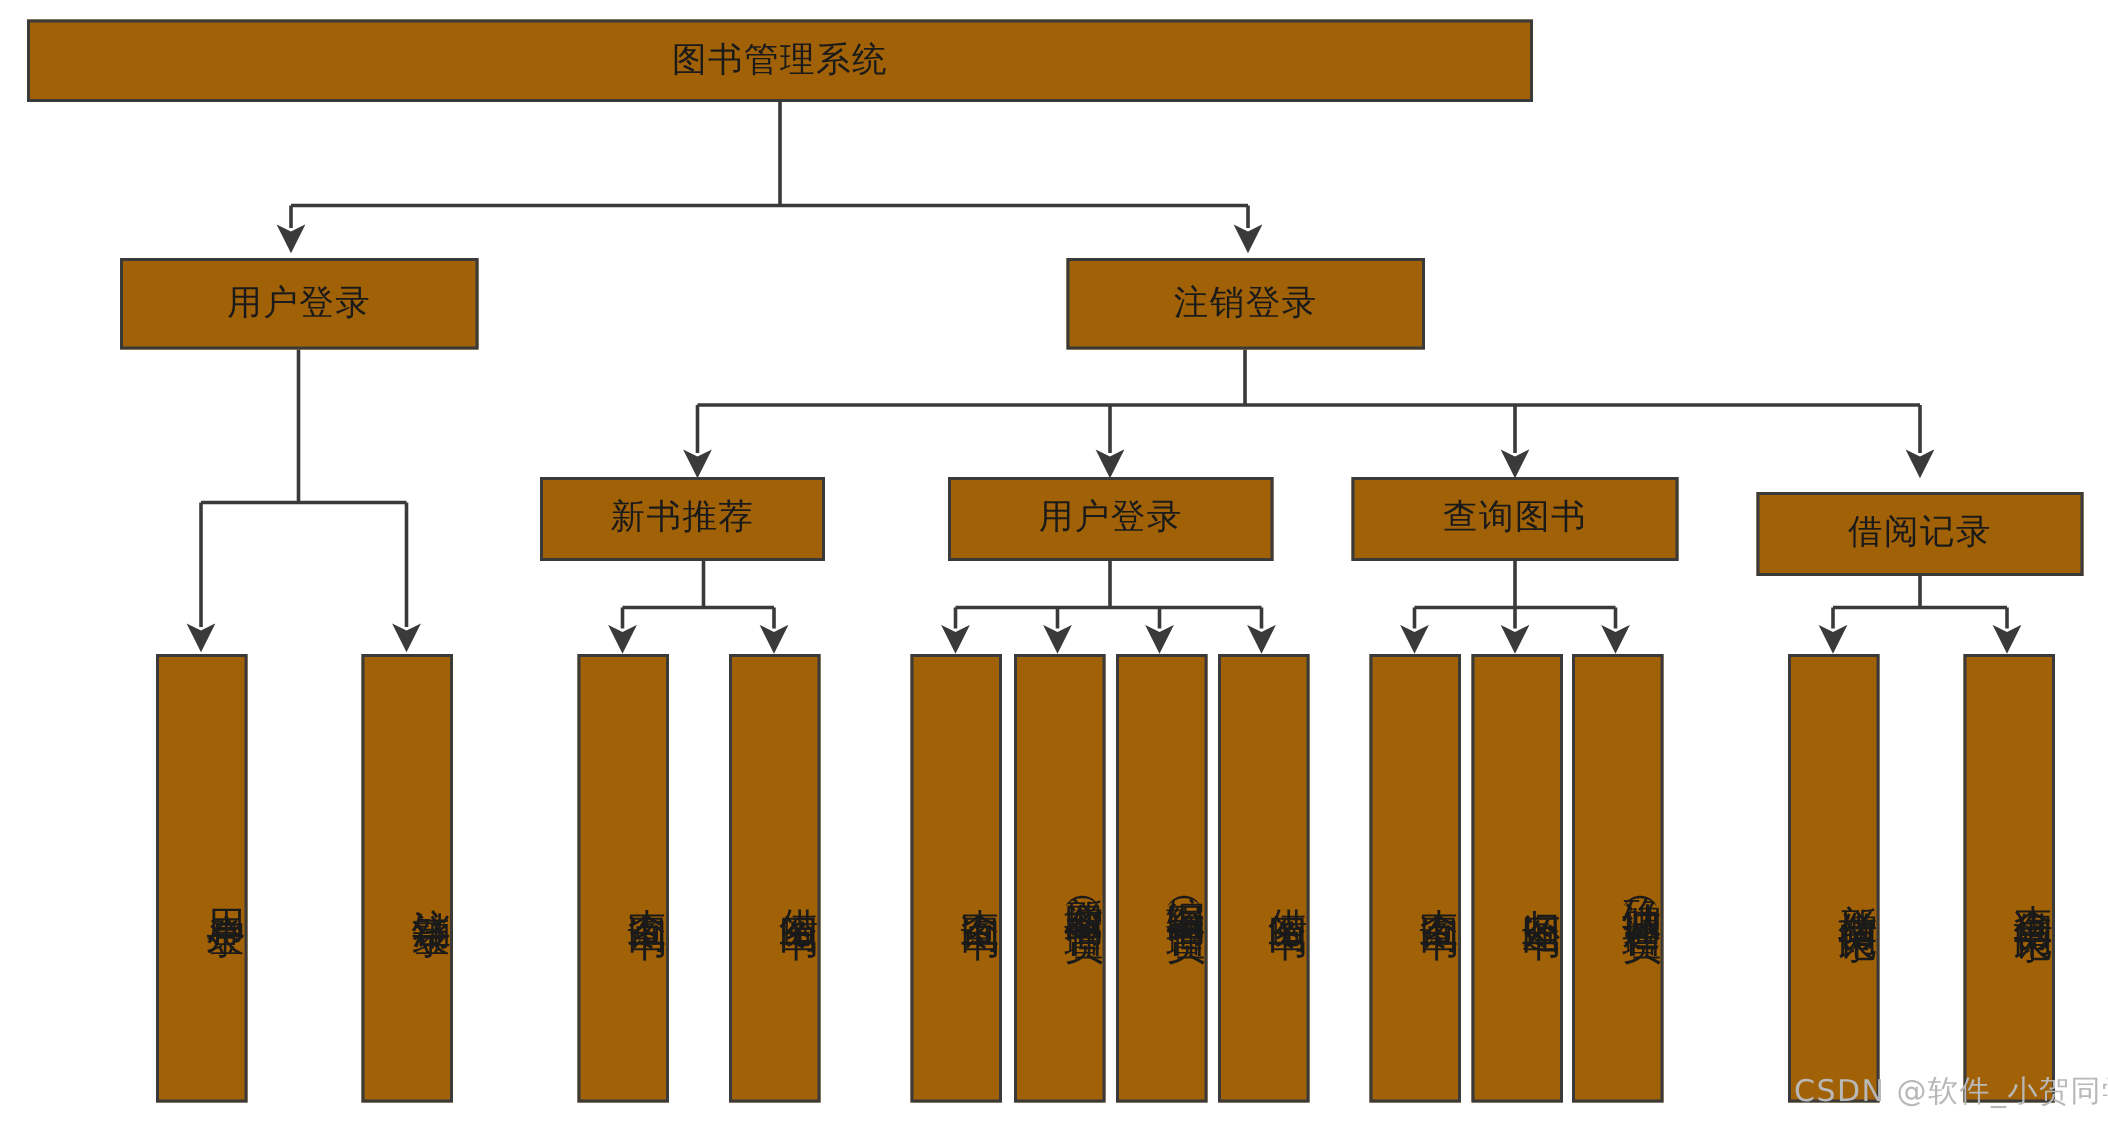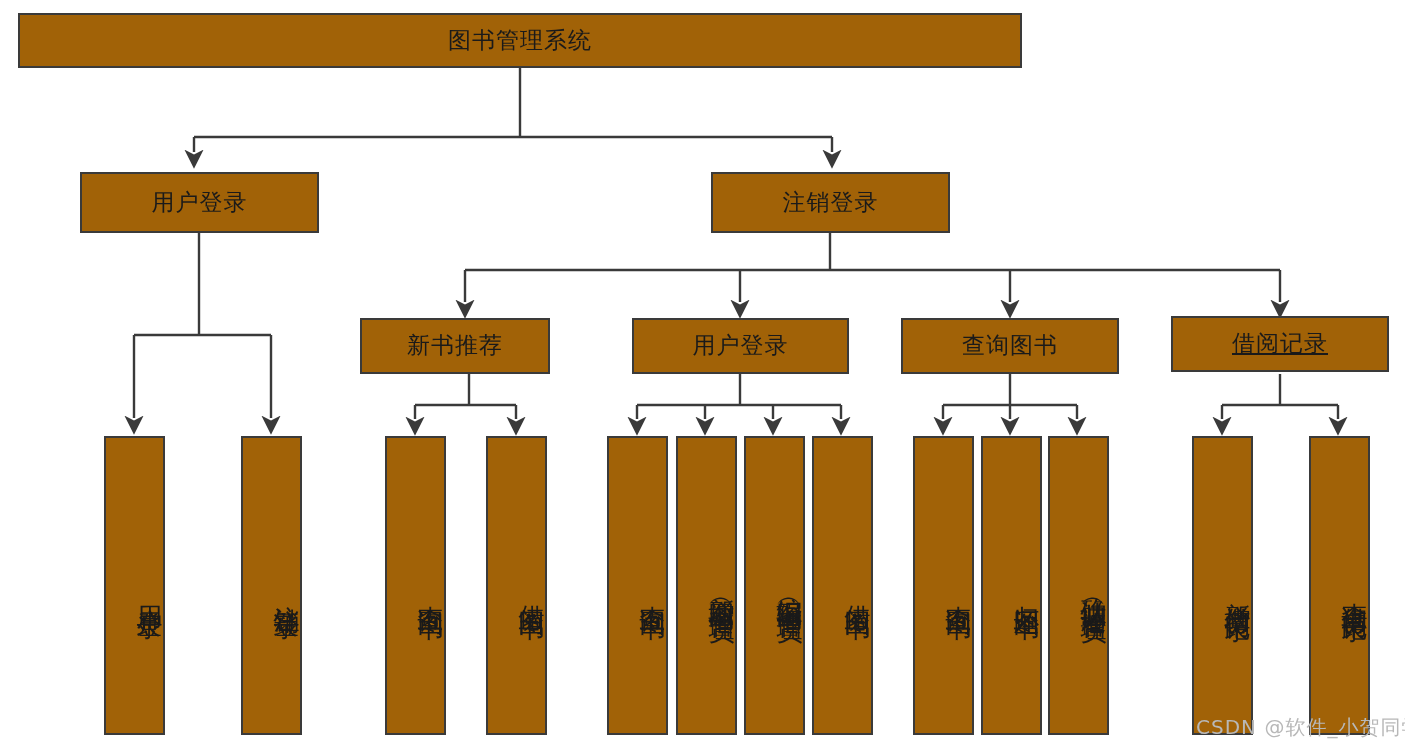--- a/index.html
+++ b/index.html
@@ -137,21 +137,21 @@
   </div>
 
   <div class="node horiz" style="left:632px; top:318px; width:217px; height:56px;">
     <span>用户登录</span>
   </div>
 
   <div class="node horiz" style="left:901px; top:318px; width:218px; height:56px;">
     <span>查询图书</span>
   </div>
 
-  <div class="node horiz" style="left:1171px; top:316px; width:218px; height:56px;text-decoration:underline;">
+  <div class="node horiz" style="left:1171px; top:328px; width:218px; height:56px;">
     <span>借阅记录</span>
   </div>
 
   <div class="node vert" style="left:104px; top:436px; width:61px; height:299px;">
     <span class="vlabel">用户登录</span>
   </div>
 
   <div class="node vert" style="left:241px; top:436px; width:61px; height:299px;">
     <span class="vlabel">注销登录</span>
   </div>

